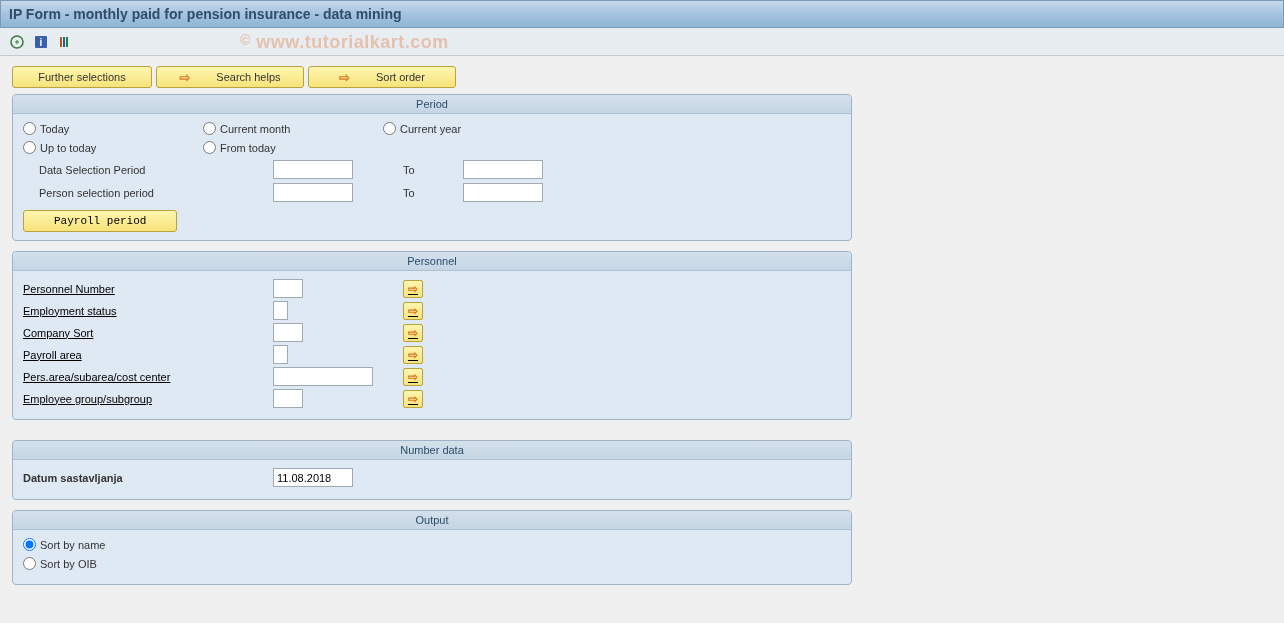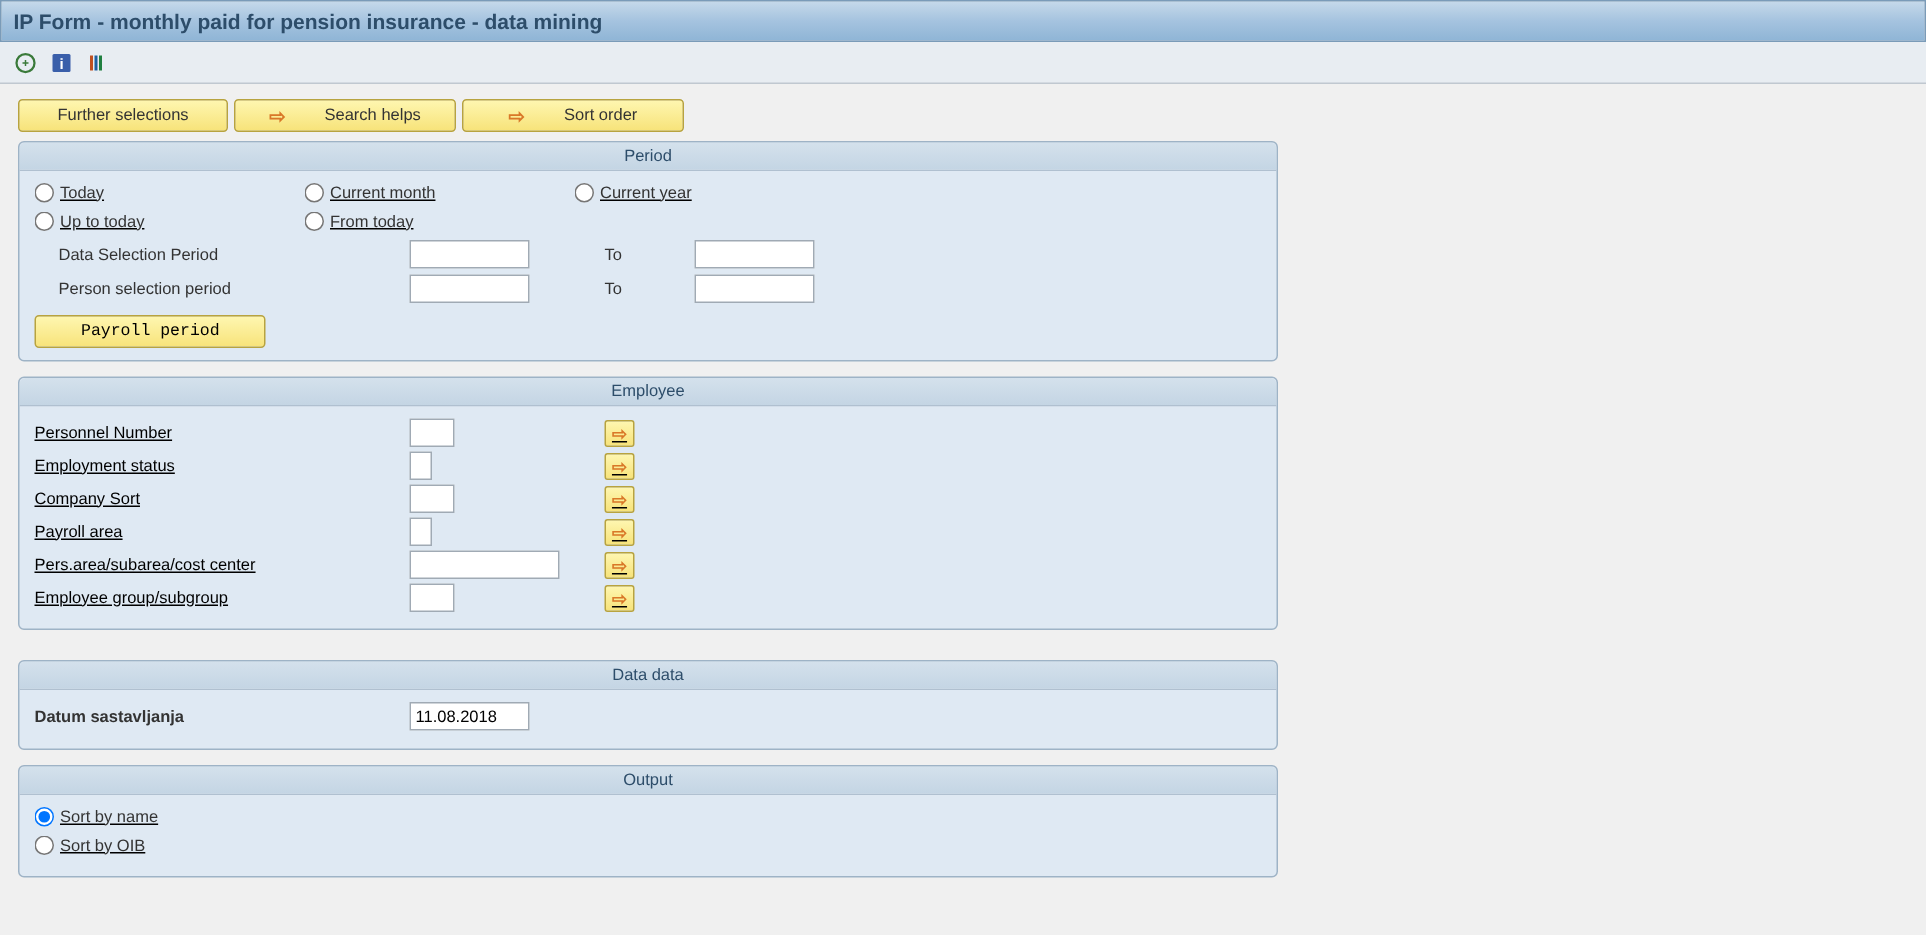--- a/index.html
+++ b/index.html
@@ -100,21 +100,20 @@
       border-bottom: 1px solid #b0c0d0;
       border-radius: 4px 4px 0 0;
       text-align: center;
     }
     .group-body {
       padding: 8px 10px;
     }
     .radio-row {
       display: flex;
       margin-bottom: 6px;
-      text-decoration: underline;
     }
     .radio-item {
       display: flex;
       align-items: center;
       width: 180px;
       font-size: 11px;
       color: #333;
     }
     .radio-item input { margin-right: 4px; }
     .form-row {
@@ -205,20 +204,21 @@
         <text x="7" y="11" font-size="10" fill="#fff" text-anchor="middle" font-weight="bold">i</text>
       </svg>
   </span>
   <span class="toolbar-icon">
     <svg width="14" height="14" viewBox="0 0 14 14">
         <rect x="2" y="2" width="2" height="10" fill="#c05020"></rect>
         <rect x="5" y="2" width="2" height="10" fill="#2060a0"></rect>
         <rect x="8" y="2" width="2" height="10" fill="#208040"></rect>
       </svg>
   </span>
+  <div class="watermark"><span class="copy">©</span> <span>www.tutorialkart.com</span></div>
 </div>
 
 <div class="main">
 
   <div class="button-row">
     <div class="sap-button">
       <span>Further selections</span>
     </div>
     <div class="sap-button narrow">
       <span class="arrow">⇨</span>
@@ -269,21 +269,21 @@
         <span class="to-label">To</span>
         <input class="text-input w80" style="">
       </div>
       <div class="payroll-btn">
         <span>Payroll period</span>
       </div>
     </div>
   </div>
 
   <div class="group">
-    <div class="group-title">Employee</div>
+    <div class="group-title">Personnel</div>
     <div class="group-body">
       <div class="select-row">
         <span class="select-label">Personnel Number</span>
         <span class="sel-input-col"><input class="text-input w30" style=""></span>
         <div class="multi-btn">
             <span>⇨</span>
           </div>
       </div>
       <div class="select-row">
         <span class="select-label">Employment status</span>
@@ -319,21 +319,21 @@
         <div class="multi-btn">
             <span>⇨</span>
           </div>
       </div>
     </div>
   </div>
 
   <div style="height:10px"></div>
 
   <div class="group">
-    <div class="group-title">Data data</div>
+    <div class="group-title">Number data</div>
     <div class="group-body">
       <div class="form-row">
         <span class="form-label noindent" style="width:250px">Datum sastavljanja</span>
         <input class="text-input w80" value="11.08.2018" style="">
       </div>
     </div>
   </div>
 
   <div class="group">
     <div class="group-title">Output</div>

